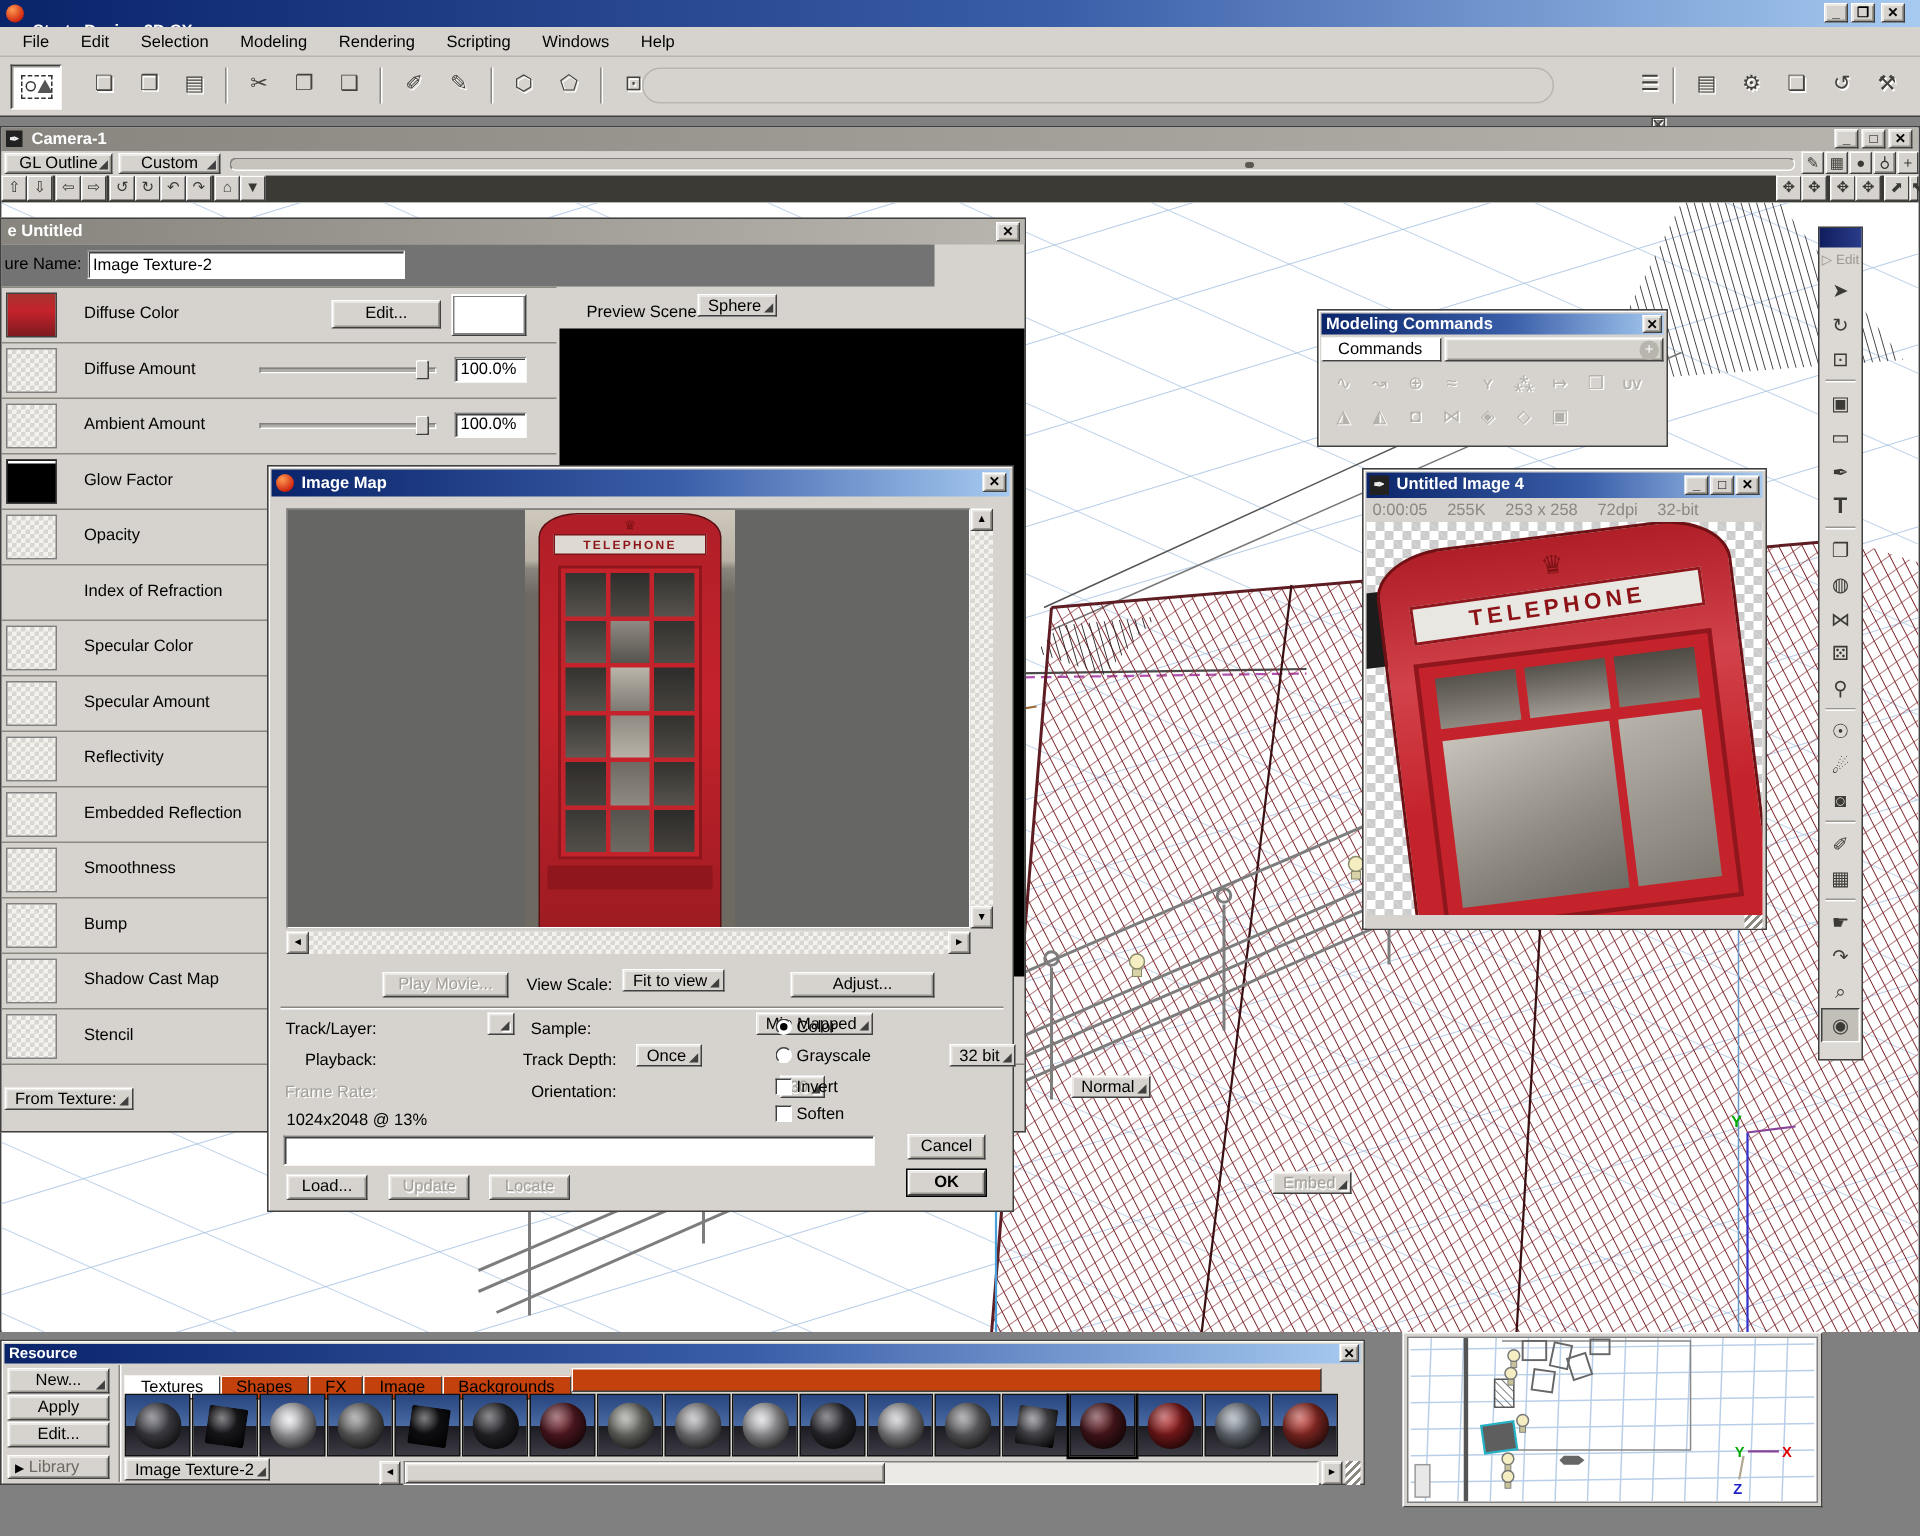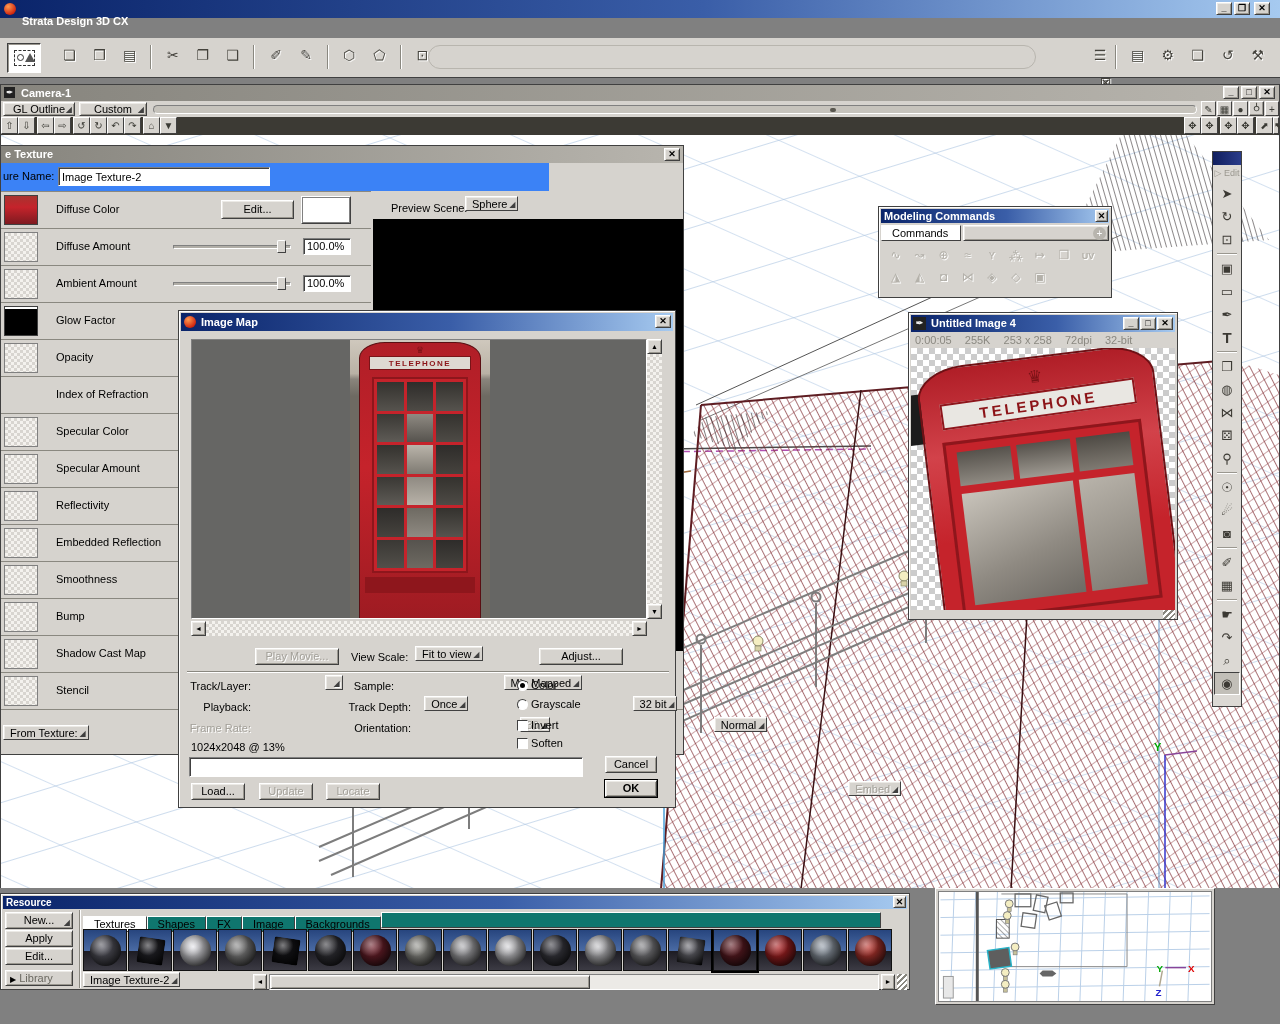--- a/index.html
+++ b/index.html
@@ -30,38 +30,48 @@
 .ptool{width:26px;height:23px;line-height:21px;text-align:center;font-size:13px;color:#3c3a34;background:#dcd9d4;border:1px solid #dcd9d4}
 .ptool.pressed{background:#c2bfb8;border-color:#404040 #fff #fff #404040;border-style:solid;border-width:1px}
 .psep{height:1px;border-top:1px solid #9a978f;border-bottom:1px solid #fff;margin:2px 3px}
 .rowline{border-top:1px solid #8a8880}
 .slgroove{height:4px;background:#b0ada6;border:1px solid;border-color:#808080 #fff #fff #808080}
 .knob{position:absolute;width:9px;height:13px;background:#d6d3ce;border:1px solid;border-color:#fff #404040 #404040 #fff;border-radius:2px 2px 1px 1px}
 .thumb{position:absolute;top:0;width:44px;height:42px;background:linear-gradient(180deg,#27457e 0%,#4a6ba4 52%,#1c1b22 52%,#3c3b44 100%);border:1px solid #111}
 .thumb .ball{position:absolute;left:6px;top:5px;width:31px;height:31px;border-radius:50%}
 .thumb .ball.cube{border-radius:2px;left:9px;top:8px;width:26px;height:26px;transform:rotate(8deg)}
 .thumb.sel{outline:2px solid #000;outline-offset:0}
-.tabb{display:inline-block;height:16px;line-height:15px;padding:0 10px;background:#0f766e;border:1px solid;border-color:#fff #404040 #404040 #fff;color:#000}
+.tabb{display:inline-block;height:16px;line-height:15px;padding:0 10px;background:#c2410c;border:1px solid;border-color:#fff #404040 #404040 #fff;color:#000}
 .tabb.on{background:#fff;font-weight:normal}
 .mic{display:inline-block;width:21px;height:18px;line-height:17px;text-align:center;font-size:12px;color:#b4b1aa;text-shadow:1px 1px 0 #fff}
 .grip{background:repeating-linear-gradient(135deg,#fff 0 2px,#8a8880 2px 4px)}
 </style>
 </head>
 <body>
 
 <div id="screen">
 
   <div class="ab tbblue" style="left:0;top:0;width:1280px;height:18px;line-height:18px;">
     <span class="ab" style="left:4px;top:3px;width:12px;height:12px;border-radius:50%;background:radial-gradient(circle at 35% 30%,#ff9a50,#d02810 70%,#701008)"></span>
     <span class="ab lbl" style="left:22px;top:12px">Strata Design 3D CX</span>
     <span class="ab wx btn" style="left:1216px;top:2px">_</span>
     <span class="ab wx btn" style="left:1234px;top:2px">❐</span>
     <span class="ab wx btn" style="left:1254px;top:2px">✕</span>
   </div>
 
+  <div class="ab chrome" style="left:0;top:18px;width:1280px;height:20px;line-height:20px;border-bottom:1px solid #b8b5ae;padding-left:6px">
+    <span style="padding:0 9px">File</span>
+    <span style="padding:0 9px">Edit</span>
+    <span style="padding:0 9px">Selection</span>
+    <span style="padding:0 9px">Modeling</span>
+    <span style="padding:0 9px">Rendering</span>
+    <span style="padding:0 9px">Scripting</span>
+    <span style="padding:0 9px">Windows</span>
+    <span style="padding:0 9px">Help</span>
+  </div>
 
   <div class="ab chrome" style="left:0;top:38px;width:1280px;height:40px;border-bottom:1px solid #404040;padding-top:5px">
     <span class="ab btn sunk" style="left:7px;top:5px;width:34px;height:30px;background:#fff">
       <span class="ab" style="left:6px;top:6px;width:21px;height:16px;border:1px dashed #333">
         <span class="ab" style="left:2px;top:3px;width:7px;height:7px;border-radius:50%;border:1px solid #333"></span>
         <span class="ab" style="left:10px;top:2px;width:0;height:0;border-left:5px solid transparent;border-right:5px solid transparent;border-bottom:9px solid #555"></span>
       </span>
     </span>
     <span class="ab" style="left:56px;top:5px">
       <span class="ic dis">❏</span>
@@ -299,24 +309,24 @@
         </div>
       </div>
     </div>
     <div class="ab" style="left:2px;top:297px;width:264px;height:9px;background:#d6d3ce">
       <span class="ab grip" style="left:252px;top:0;width:12px;height:9px"></span>
     </div>
   </div>
 
   <div class="ab chrome" style="left:0;top:145px;width:684px;height:610px;border:1px solid #404040;z-index:10">
     <div class="ab tbgray" style="left:0;top:0;width:682px;height:17px;line-height:17px">
-      <span style="padding-left:4px">e Texture</span>
+      <span style="padding-left:4px">e Untitled</span>
       <span class="ab wx btn" style="left:663px;top:2px">✕</span>
     </div>
-    <div class="ab" style="left:0;top:17px;width:548px;height:28px;background:#3b82f6">
+    <div class="ab" style="left:0;top:17px;width:622px;height:28px;background:#737373">
       <span class="ab lbl" style="left:2px;top:7px">ure Name:</span>
       <input class="ab in" style="left: 57px; top: 4px; width: 212px; height: 19px; font: inherit; padding-left: 3px;" value="Image Texture-2">
     </div>
 
     
     <div class="ab" style="left:0;top:45px;width:370px;height:518px">
       <div class="ab rowline" style="left:0;top:0;width:370px;height:37px">
         <span class="ab" style="left:3px;top:3px;width:34px;height:30px;border:1px solid #404040;background:linear-gradient(180deg,#a8332f,#c5232b 40%,#7e1a20);"></span>
         <span class="ab lbl" style="left:55px;top:11px">Diffuse Color</span>
         <span class="ab btn" style="left:220px;top:8px;width:73px;height:19px;line-height:17px">Edit...</span>
@@ -432,21 +442,21 @@
     </div>
     <div class="ab" style="left:12px;top:310px;width:456px;height:15px">
       <span class="ab btn" style="left:0;top:0;width:15px;height:15px;font-size:7px;line-height:14px">◄</span>
       <span class="ab checker-s" style="left:15px;top:0;width:426px;height:15px"></span>
       <span class="ab btn" style="left:441px;top:0;width:15px;height:15px;font-size:7px;line-height:14px">►</span>
     </div>
 
     <span class="ab btn dis" style="left:76px;top:337px;width:84px;height:17px;line-height:15px">Play Movie...</span>
     <span class="ab lbl" style="left:172px;top:340px">View Scale:</span>
     <span class="ab drop" style="left:236px;top:337px;width:80px;height:17px"><span>Fit to view</span><span class="fold">◢</span></span>
-    <span class="ab btn" style="left:360px;top:337px;width:84px;height:17px;line-height:15px">Adjust...</span>
+    <span class="ab btn" style="left:348px;top:337px;width:96px;height:17px;line-height:15px">Adjust...</span>
     <div class="ab" style="left:8px;top:360px;width:482px;height:0;border-top:1px solid #8a8880;border-bottom:1px solid #fff"></div>
 
     <span class="ab lbl" style="left:8px;top:369px;width:64px;text-align:right">Track/Layer:</span>
     <span class="ab drop dis" style="left:75px;top:366px;width:82px;height:17px"><span class="fold">◢</span></span>
     <span class="ab lbl" style="left:158px;top:369px;width:74px;text-align:center">Sample:</span>
     <span class="ab drop" style="left:236px;top:366px;width:80px;height:17px"><span>Mip Mapped</span><span class="fold">◢</span></span>
     <span class="ab" style="left:338px;top:368px"><span class="radio on"></span> <span>Color</span></span>
 
     <span class="ab lbl" style="left:8px;top:390px;width:64px;text-align:right">Playback:</span>
     <span class="ab drop" style="left:75px;top:387px;width:82px;height:17px"><span>Once</span><span class="fold">◢</span></span>

